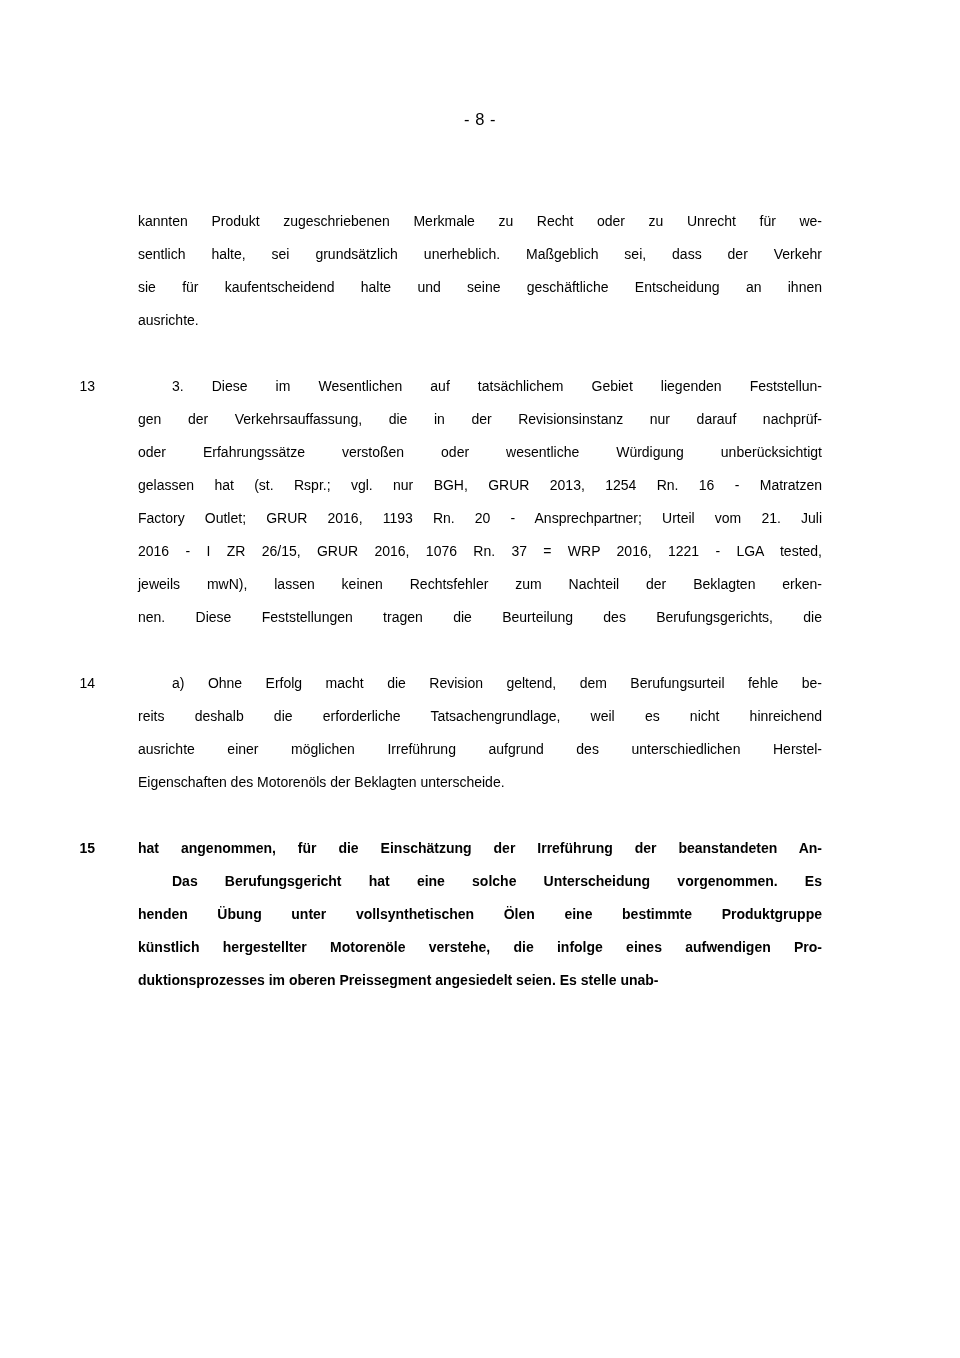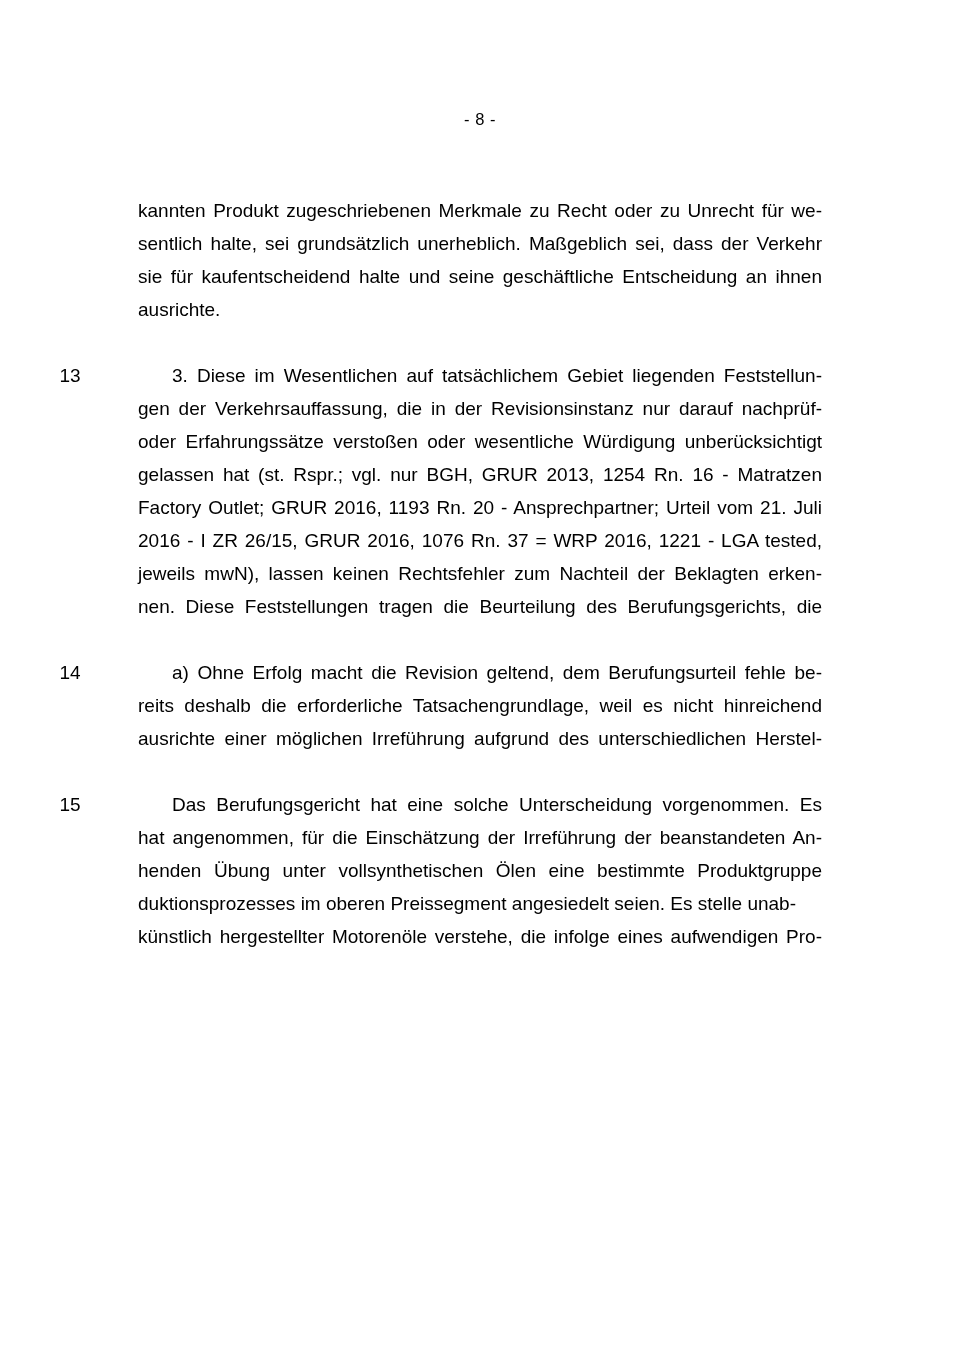--- a/index.html
+++ b/index.html
@@ -22,38 +22,39 @@
     top: 110px;
     left: 0;
     width: 100%;
     text-align: center;
     font-size: 16.5px;
     letter-spacing: 0.5px;
   }
   .text-body {
     position: absolute;
     left: 138px;
-    top: 194px;
+    top: 205px;
     width: 684px;
-    font-size: 19px;
+    font-size: 14px;
     line-height: 33px;
   }
   .paragraph {
     position: relative;
     margin: 0 0 33px 0;
   }
   .paragraph:last-child {
     margin-bottom: 6px;
+    font-weight: bold;
   }
   .margin-number {
     position: absolute;
     left: -93px;
     top: 0;
     width: 50px;
-    text-align: center;
+    text-align: right;
     line-height: 33px;
   }
   .line {
     text-align: justify;
     text-align-last: justify;
     white-space: normal;
   }
   .line.last {
     text-align-last: left;
   }
@@ -82,23 +83,24 @@
         <div class="line">Factory Outlet; GRUR 2016, 1193 Rn. 20 - Ansprechpartner; Urteil vom 21. Juli</div>
         <div class="line">2016 - I ZR 26/15, GRUR 2016, 1076 Rn. 37 = WRP 2016, 1221 - LGA tested,</div>
         <div class="line">jeweils mwN), lassen keinen Rechtsfehler zum Nachteil der Beklagten erken-</div>
         <div class="line">nen. Diese Feststellungen tragen die Beurteilung des Berufungsgerichts, die</div>
       </div>
       <div class="paragraph">
         <div class="margin-number">14</div>
         <div class="line indent">a) Ohne Erfolg macht die Revision geltend, dem Berufungsurteil fehle be-</div>
         <div class="line">reits deshalb die erforderliche Tatsachengrundlage, weil es nicht hinreichend</div>
         <div class="line">ausrichte einer möglichen Irreführung aufgrund des unterschiedlichen Herstel-</div>
+        <div class="line last">Eigenschaften des Motorenöls der Beklagten unterscheide.</div>
       </div>
       <div class="paragraph">
         <div class="margin-number">15</div>
+        <div class="line">hat angenommen, für die Einschätzung der Irreführung der beanstandeten An-</div>
         <div class="line indent">Das Berufungsgericht hat eine solche Unterscheidung vorgenommen. Es</div>
-        <div class="line">hat angenommen, für die Einschätzung der Irreführung der beanstandeten An-</div>
         <div class="line">henden Übung unter vollsynthetischen Ölen eine bestimmte Produktgruppe</div>
+        <div class="line">künstlich hergestellter Motorenöle verstehe, die infolge eines aufwendigen Pro-</div>
         <div class="line last">duktionsprozesses im oberen Preissegment angesiedelt seien. Es stelle unab-</div>
-        <div class="line">künstlich hergestellter Motorenöle verstehe, die infolge eines aufwendigen Pro-</div>
       </div>
     </div>
 </div>
 
 </body></html>

